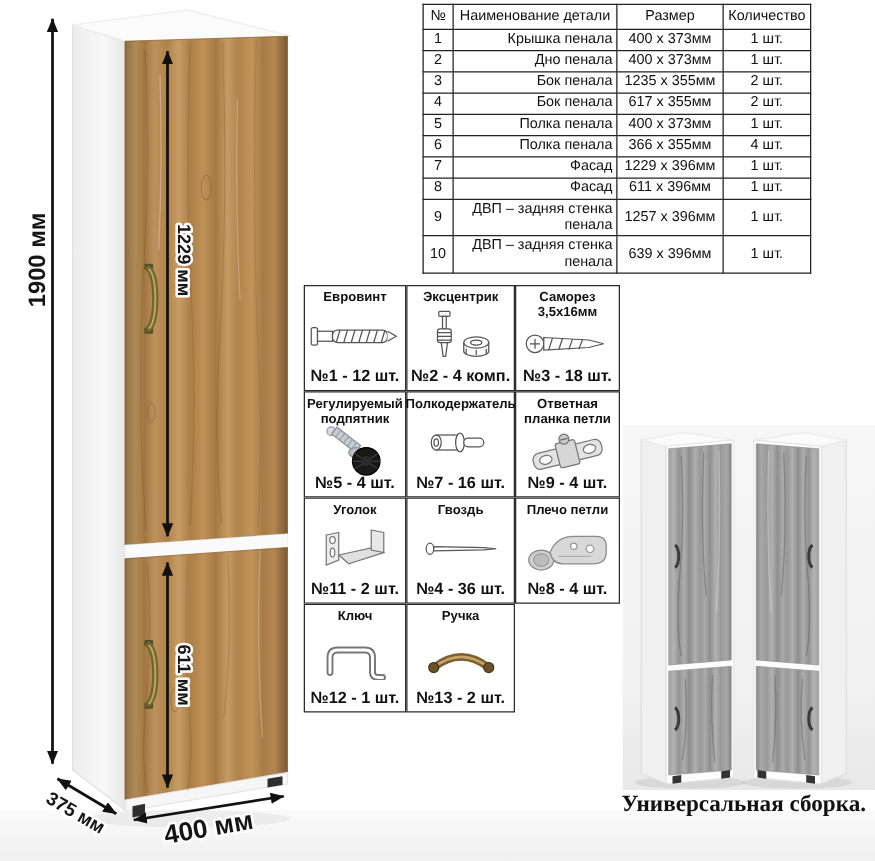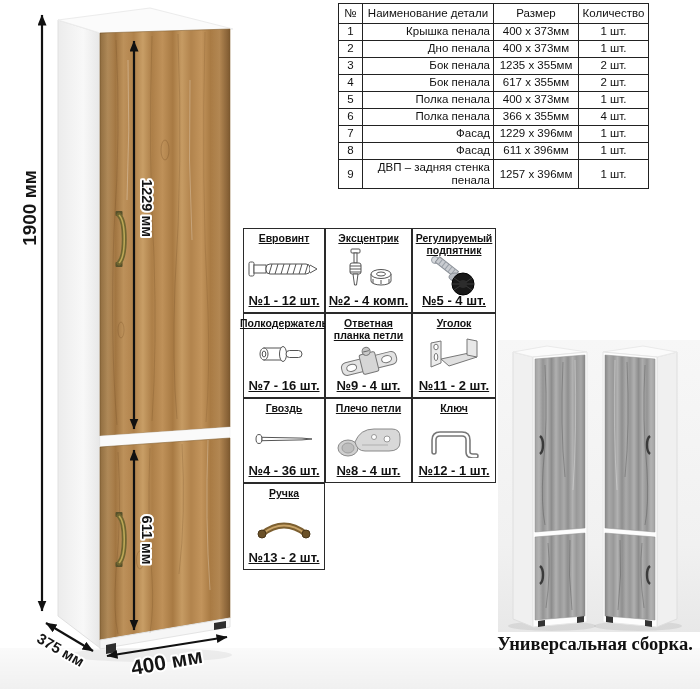--- a/index.html
+++ b/index.html
@@ -13,21 +13,21 @@
   #parts-table td,#parts-table th{border:1px solid #222;font-size:11.5px;font-weight:normal;
                line-height:1.15;padding:1px 3px;text-align:center;vertical-align:middle;}
   #parts-table th{height:17px;}
   #parts-table td{height:14px;}
   #parts-table td.nm{text-align:right;padding-left:5px;}
   
   #hw-grid{position:absolute;left:243px;top:228px;display:grid;z-index:2;
            grid-template-columns:82px 87px 84px;
            grid-template-rows:85px 85px 85px 87px 79px;}
   .hw-cell{border:1px solid #2a2a2a;background:#fff;display:flex;flex-direction:column;
-           align-items:center;justify-content:space-between;padding:3px 1px 4px;box-sizing:border-box;text-decoration:underline;}
+           align-items:center;justify-content:space-between;padding:3px 1px 4px;box-sizing:border-box;}
   .hw-title{font-weight:bold;font-size:10.5px;text-align:center;line-height:1.15;}
   .hw-icon{flex:1;display:flex;align-items:center;justify-content:center;min-height:0;}
   .hw-icon svg{max-height:42px;}
   .hw-count{font-weight:bold;font-size:13px;white-space:nowrap;}
   
   svg{position:absolute;z-index:1;}
   svg text{font-family:"Liberation Sans",sans-serif;font-weight:bold;fill:#151515;}
   .halo{stroke:#fff;stroke-width:4px;paint-order:stroke;stroke-linejoin:round;}
   .dimline{stroke:#111;stroke-width:2.2px;}
   .gstreak{stroke:rgba(70,70,70,.35);fill:none;stroke-width:1;}
@@ -197,20 +197,26 @@
           <td class="nm">Фасад</td>
           <td>611 х 396мм</td>
           <td>1 шт.</td>
         </tr>
       <tr>
           <td>9</td>
           <td class="nm">ДВП – задняя стенка пенала</td>
           <td>1257 х 396мм</td>
           <td>1 шт.</td>
         </tr>
+      <tr>
+          <td>10</td>
+          <td class="nm">ДВП – задняя стенка пенала</td>
+          <td>639 х 396мм</td>
+          <td>1 шт.</td>
+        </tr>
     </tbody>
   </table>
 
   <div id="hw-grid">
 
     <div class="hw-cell">
       <div class="hw-title">Евровинт</div>
       <div class="hw-icon">
         <svg width="72" height="26" viewBox="0 0 72 26">
             <g stroke="#555" fill="#fff">
@@ -238,20 +244,34 @@
           <path d="M34,26 v7 a10,4 0 0 0 20,0 v-7"></path>
               <ellipse cx="44" cy="26" rx="10" ry="4.5"></ellipse>
           <ellipse cx="44" cy="26" rx="4.5" ry="2"></ellipse>
               <path d="M36,31 v4 M52,31 v4 M44,32 v4" fill="none"></path>
             </g>
           </svg>
       </div>
       <div class="hw-count">№2 - 4 комп.</div>
     </div>
 
+    <div class="hw-cell">
+      <div class="hw-title">Саморез 3,5х16мм</div>
+      <div class="hw-icon">
+        <svg width="70" height="26" viewBox="0 0 70 26">
+            <g stroke="#555" fill="#fff">
+          <circle cx="9" cy="13" r="7"></circle>
+              <path d="M5,13 h8 M9,9 v8" fill="none"></path>
+          <polygon points="16,8 52,10 64,13 52,16 16,18"></polygon>
+          <path d="M23,8.3 l-3,9.5 M31,8.8 l-3,9 M39,9.3 l-3,8.4 M47,9.8 l-3,7.5" fill="none"></path>
+            </g>
+          </svg>
+      </div>
+      <div class="hw-count">№3 - 18 шт.</div>
+    </div>
 
     <div class="hw-cell">
       <div class="hw-title">Регулируемый подпятник</div>
       <div class="hw-icon">
         <svg width="58" height="42" viewBox="0 0 58 42">
           <circle cx="10" cy="6" r="3.5" fill="#d6d9dd" stroke="#9aa0a8"></circle>
           <g transform="rotate(38 20 12)">
             <rect x="10" y="8" width="24" height="7" fill="#c9ccd1" stroke="#8a8f96"></rect>
             <path d="M14,8 v7 M18,8 v7 M22,8 v7 M26,8 v7 M30,8 v7" stroke="#9aa0a8"></path>
           </g>

